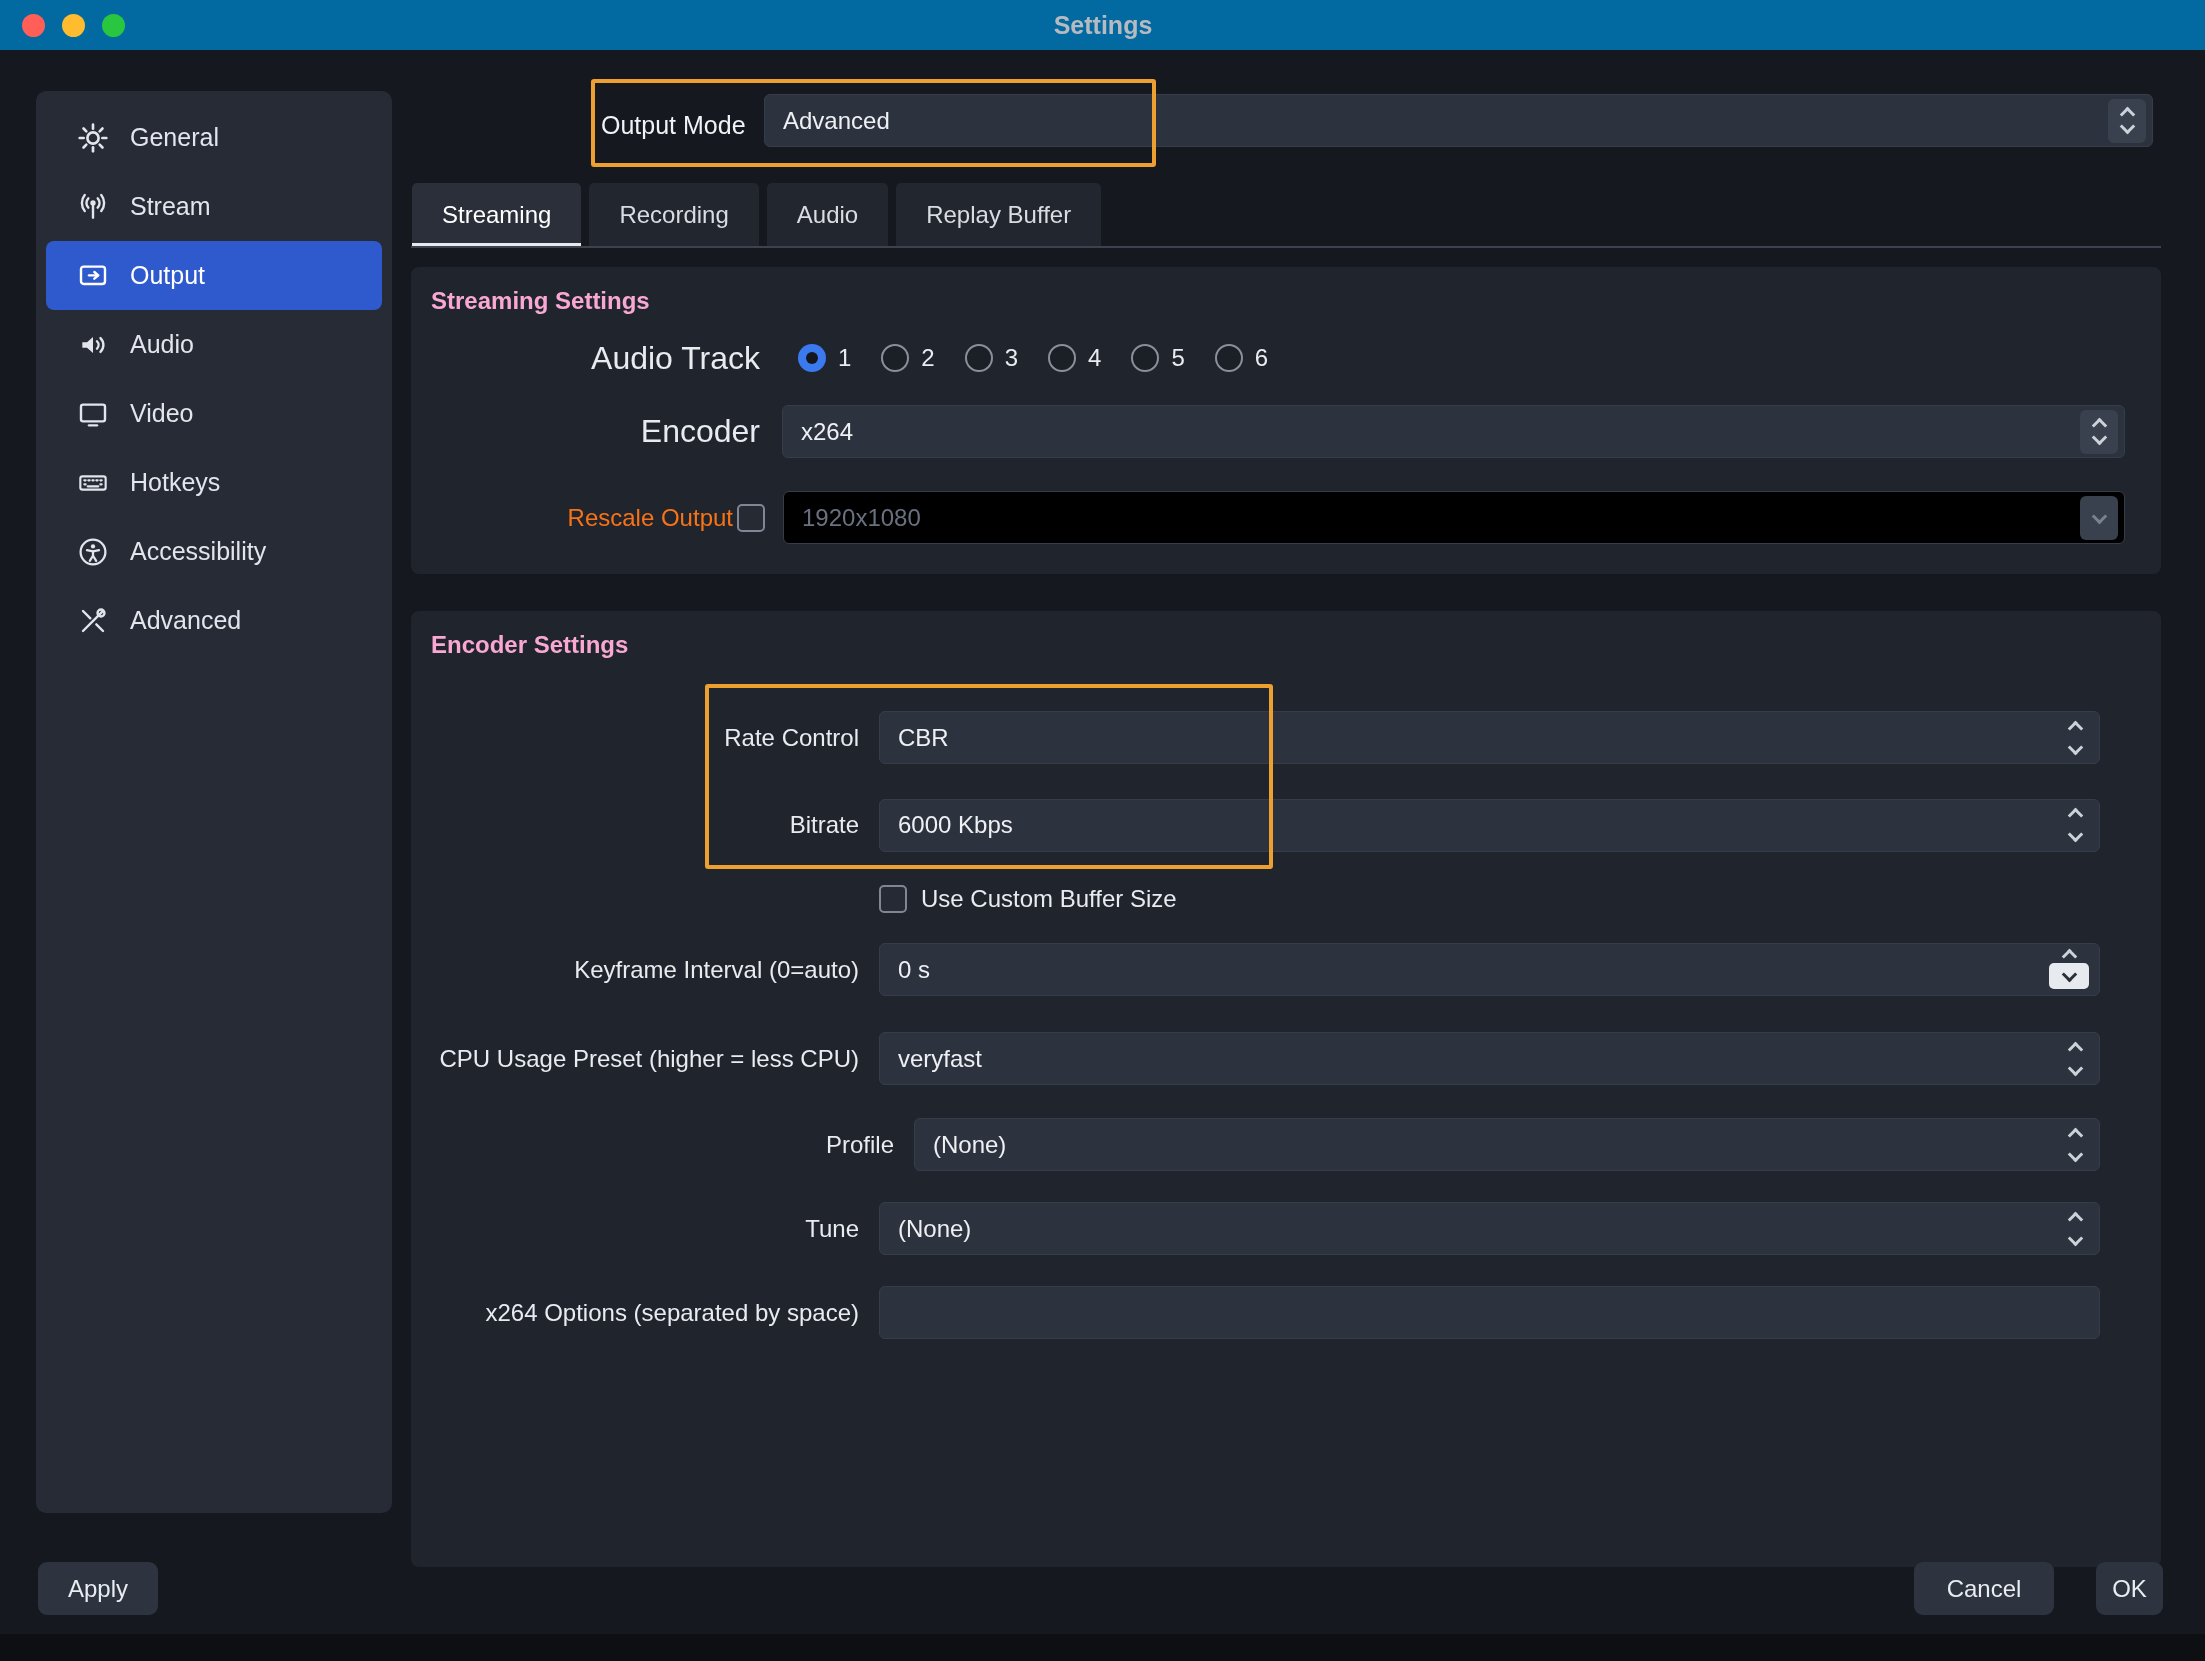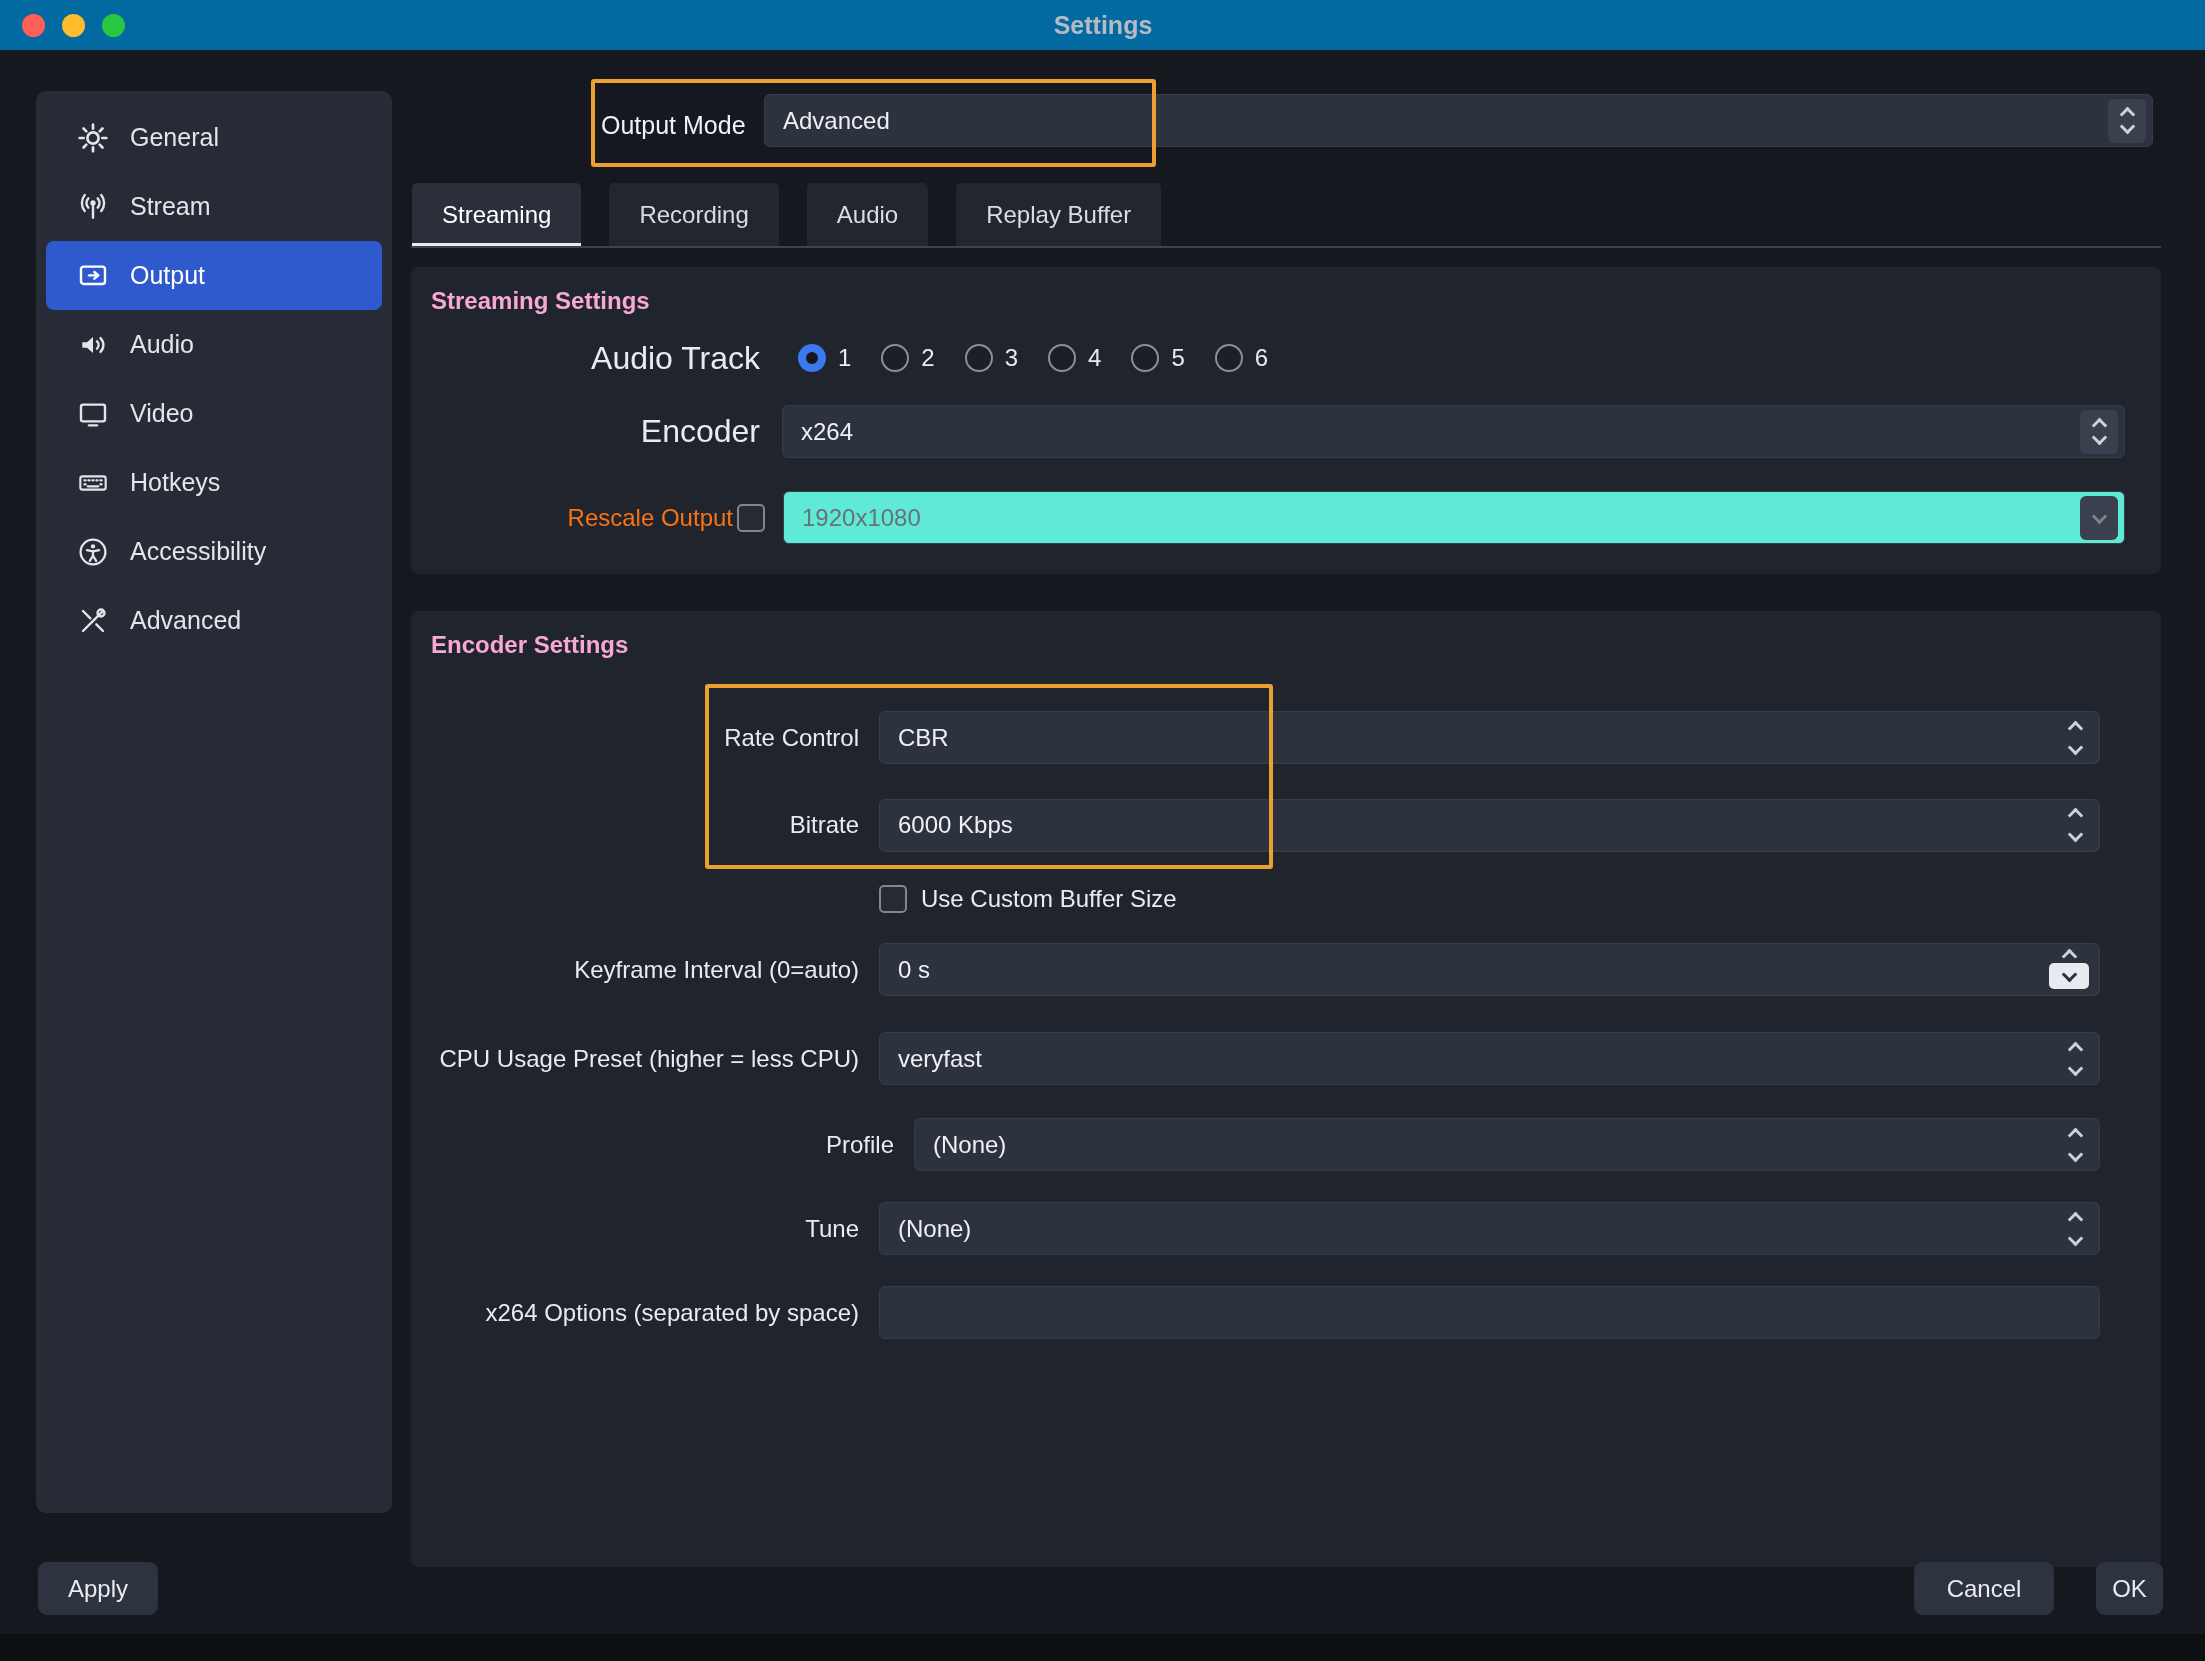--- a/index.html
+++ b/index.html
@@ -38,41 +38,41 @@
   
   .om-label { position:absolute; left:601px; top:94px; height:62px; line-height:62px; font-size:25px; color:#f0f2f5; }
   .om-combo { position:absolute; left:764px; top:94px; width:1389px; height:62px; }
 
   
   .combo {
     display:flex; align-items:center; background:#2d333e;
     border:1px solid #363d49; border-radius:6px; height:53px;
   }
   .combo .value { flex:1; padding-left:18px; font-size:24px; color:#eef0f4; white-space:nowrap; overflow:hidden; }
-  .combo.disabled { background:#5eead4; }
+  .combo.disabled { background:#000000; }
   .combo.disabled .value { color:#697080; }
   .stepper {
     width:38px; height:44px; background:#3a414e; border-radius:6px; flex:none;
     display:flex; flex-direction:column; align-items:center; justify-content:center; gap:7px; margin-right:6px;
   }
   .chev { display:block; width:11px; height:11px; border-right:3px solid #cdd2d9; border-bottom:3px solid #cdd2d9; }
   .chev.up { transform:rotate(-135deg); margin-bottom:-3px; }
   .chev.down { transform:rotate(45deg); margin-top:-3px; }
   .chev.dis { border-color:#7c828d; }
   .chev.dark { border-color:#2a2f38; }
   .spin-plain { display:flex; flex-direction:column; align-items:center; gap:14px; margin-right:18px; flex:none; }
   .key-col { display:flex; flex-direction:column; align-items:center; gap:4px; margin-right:10px; flex:none; }
   .key-down { width:40px; height:26px; background:#e7eaee; border-radius:5px; display:flex; align-items:center; justify-content:center; }
   .text-input {
     width:100%; height:53px; background:#2d333e; border:1px solid #363d49; border-radius:6px;
     color:#eef0f4; font-size:24px; padding:0 18px; font-family:"Liberation Sans", sans-serif; outline:none;
   }
 
   
-  .tabs { position:absolute; left:412px; top:183px; height:64px; display:flex; gap:28px; }
+  .tabs { position:absolute; left:412px; top:183px; height:64px; display:flex; gap:8px; }
   .tab {
     height:64px; padding:0 30px; display:flex; align-items:center;
     background:#22262f; color:#d9dde3; font-size:24px; border-radius:5px 5px 0 0;
   }
   .tab.active { background:#2a2f39; color:#ffffff; box-shadow: inset 0 -4px 0 0 #e6e9ee; }
   .tab-divider { position:absolute; left:411px; top:246px; width:1750px; height:2px; background:#3d434e; }
 
   
   .panel { position:absolute; left:411px; width:1750px; background:#20252d; border-radius:8px; }
   .panel-streaming { top:267px; height:307px; }

